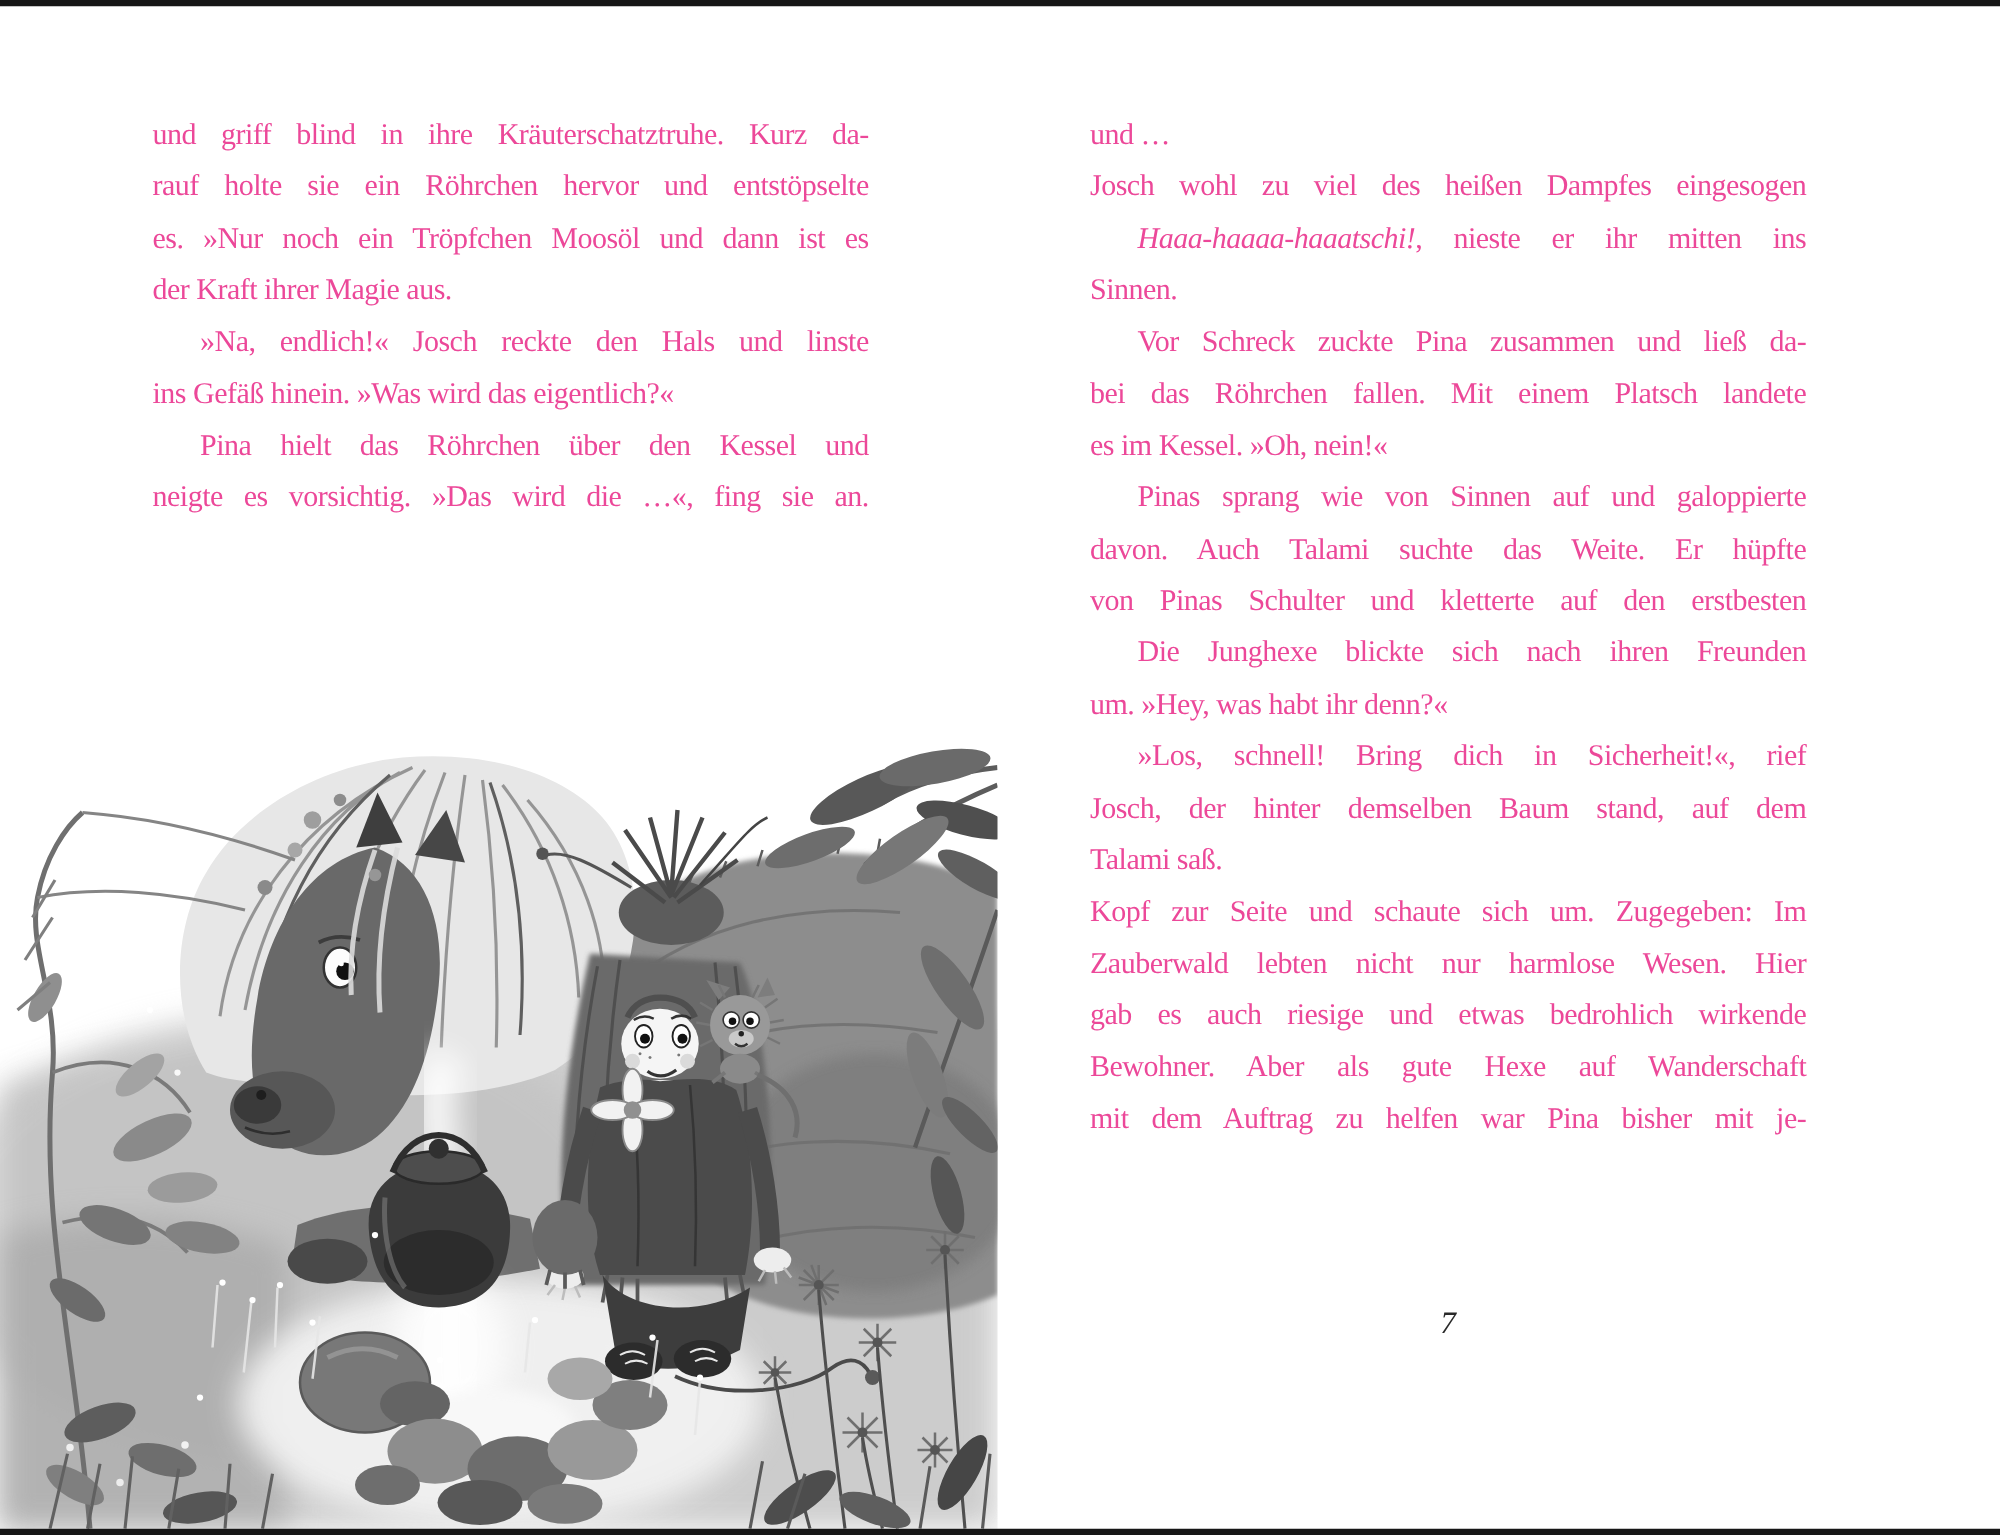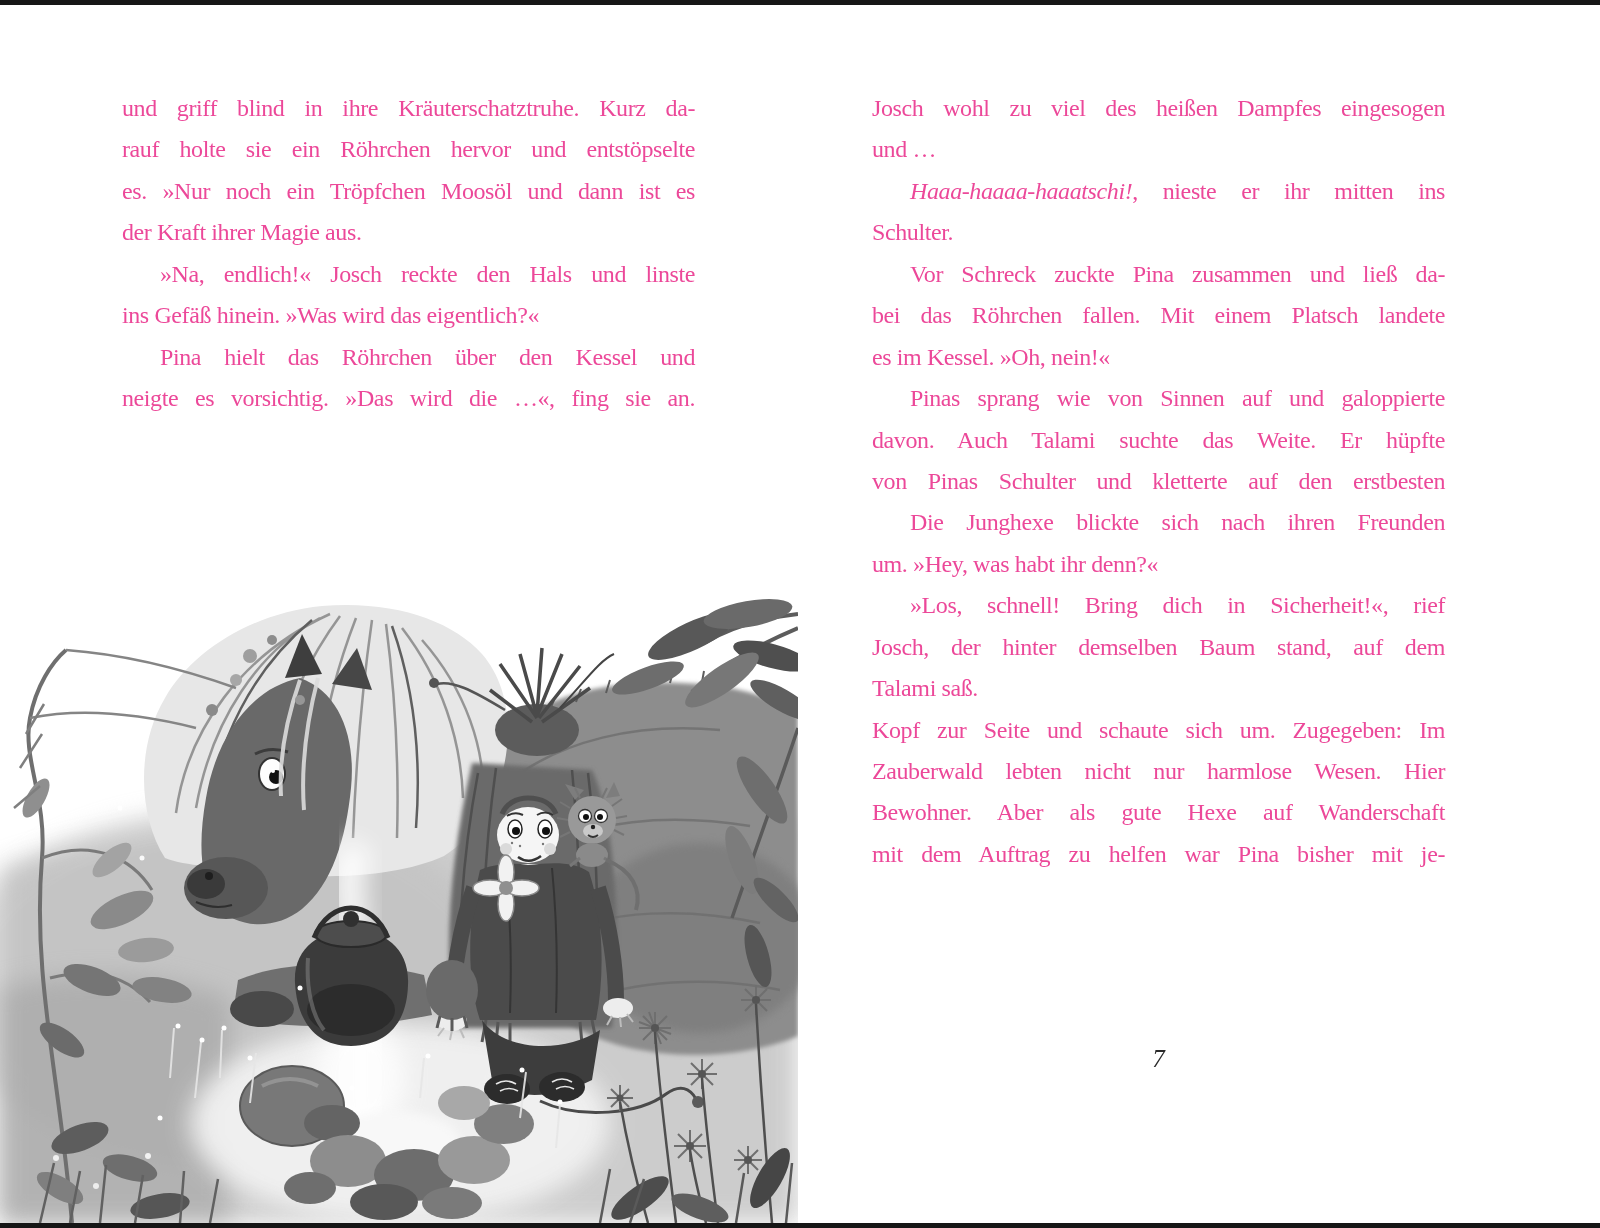--- a/index.html
+++ b/index.html
@@ -77,37 +77,38 @@
     <div class="line"><span>rauf holte sie ein Röhrchen hervor und entstöpselte</span></div>
     <div class="line"><span>es. »Nur noch ein Tröpfchen Moosöl und dann ist es</span></div>
     <div class="line end"><span>der Kraft ihrer Magie aus.</span></div>
     <div class="line in"><span>»Na, endlich!« Josch reckte den Hals und linste</span></div>
     <div class="line end"><span>ins Gefäß hinein. »Was wird das eigentlich?«</span></div>
     <div class="line in"><span>Pina hielt das Röhrchen über den Kessel und</span></div>
     <div class="line"><span>neigte es vorsichtig. »Das wird die …«, fing sie an.</span></div>
   </div>
 
   <div class="page-text right-col">
+    <div class="line end"><span>und …</span></div>
     <div class="line"><span>Josch wohl zu viel des heißen Dampfes eingesogen</span></div>
-    <div class="line end"><span>und …</span></div>
     <div class="line in"><span class="it">Haaa-haaaa-haaatschi!</span><span>, nieste er ihr mitten ins</span></div>
-    <div class="line end"><span>Schulter.</span></div>
+    <div class="line end"><span>Sinnen.</span></div>
     <div class="line in"><span>Vor Schreck zuckte Pina zusammen und ließ da-</span></div>
     <div class="line"><span>bei das Röhrchen fallen. Mit einem Platsch landete</span></div>
     <div class="line end"><span>es im Kessel. »Oh, nein!«</span></div>
     <div class="line in"><span>Pinas sprang wie von Sinnen auf und galoppierte</span></div>
     <div class="line"><span>davon. Auch Talami suchte das Weite. Er hüpfte</span></div>
     <div class="line"><span>von Pinas Schulter und kletterte auf den erstbesten</span></div>
     <div class="line in"><span>Die Junghexe blickte sich nach ihren Freunden</span></div>
     <div class="line end"><span>um. »Hey, was habt ihr denn?«</span></div>
     <div class="line in"><span>»Los, schnell! Bring dich in Sicherheit!«, rief</span></div>
     <div class="line"><span>Josch, der hinter demselben Baum stand, auf dem</span></div>
     <div class="line end"><span>Talami saß.</span></div>
     <div class="line"><span>Kopf zur Seite und schaute sich um. Zugegeben: Im</span></div>
     <div class="line"><span>Zauberwald lebten nicht nur harmlose Wesen. Hier</span></div>
+    <div class="line"><span>gab es auch riesige und etwas bedrohlich wirkende</span></div>
     <div class="line"><span>Bewohner. Aber als gute Hexe auf Wanderschaft</span></div>
     <div class="line"><span>mit dem Auftrag zu helfen war Pina bisher mit je-</span></div>
   </div>
 
   <div class="page-number">7</div>
 
   <svg class="illustration" viewBox="0 0 798 665" role="img" aria-label="Schwarzweiß-Illustration: Pony Josch mit zotteliger Mähne, Junghexe Pina mit Haarknoten und Talami auf der Schulter sitzen am Lagerfeuer mit Kessel im Zauberwald">
     <defs>
       <filter id="b2" x="-20%" y="-20%" width="140%" height="140%">
           <feGaussianBlur stdDeviation="2"></feGaussianBlur>

